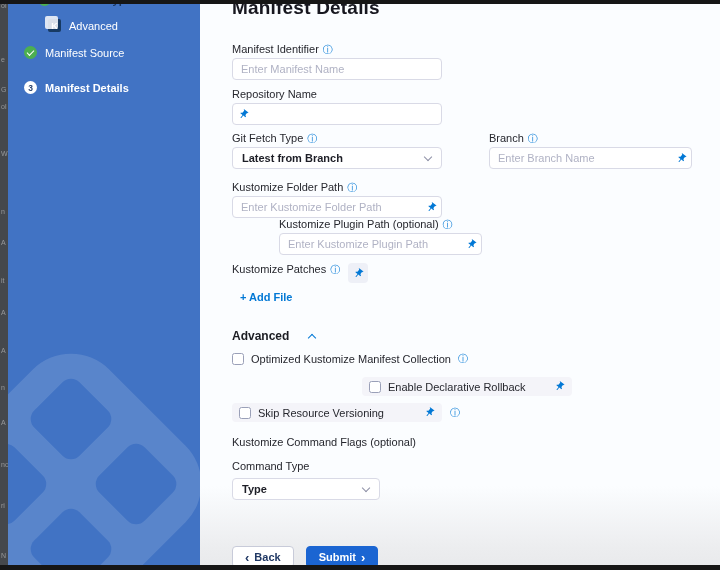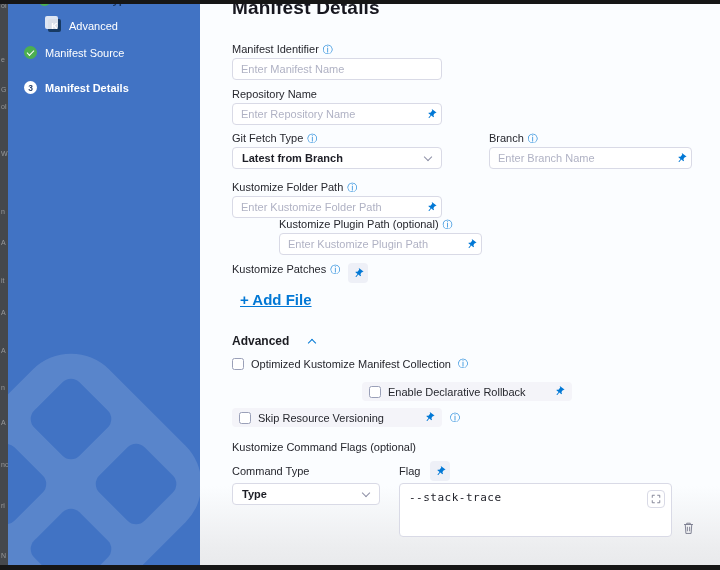--- a/index.html
+++ b/index.html
@@ -65,21 +65,21 @@
 
   .w210 { width:210px; } .w203 { width:203px; } .w148 { width:148px; }
   .frow { display:flex; }
   .col-gap { margin-left:47px; }
 
   .mt24{margin-top:24px;} .mt8{margin-top:8px;} .mt7{margin-top:7px;} .mt12{margin-top:12px;flex-direction:column;}
   .mt10{margin-top:10px;} .mt14{margin-top:14px;} .mt26{margin-top:26px;} .mt46{margin-top:46px;}
 
   .patches-row { display:flex; align-items:flex-start; gap:8px; height:20px; }
   .patches-row .field-label { margin-bottom:0; }
-  .add-file { margin-top:8px; padding-left:8px; font-size:15px; font-weight:700; color:#0278d5; cursor:pointer; width:fit-content;text-decoration:underline; }
+  .add-file { margin-top:8px; padding-left:8px; font-size:11px; font-weight:700; color:#0278d5; cursor:pointer; width:fit-content; }
 
   .advanced-hdr { display:flex; align-items:center; gap:20px; cursor:pointer; width:fit-content; }
   .advanced-hdr .t { font-size:12px; font-weight:700; color:#1b1c22; }
   .chev-up { width:6px; height:6px; border-right:1.5px solid #0278d5; border-bottom:1.5px solid #0278d5;
         transform:rotate(-135deg); margin-top:3px; }
 
   .checkbox { width:12px; height:12px; background:#fff; border:1px solid #9aa0b8; border-radius:2.5px; flex:0 0 12px; cursor:pointer; }
   .cb-row { display:flex; align-items:center; gap:7px; font-size:11px; color:#26272e; }
   .cb-boxed { width:210px; height:19px; background:#f4f4f9; border-radius:4px; padding:0 7px; display:flex;
         align-items:center; gap:7px; font-size:11px; color:#26272e; }
@@ -168,21 +168,20 @@
       <div class="input-group w210">
         <input placeholder="Enter Manifest Name" style="">
       </div>
     </div>
 
     <div class="mt8">
       <div class="field-label">
         <span>Repository Name</span>
       </div>
       <div class="input-group w210">
-        <input placeholder="Enter Repository Name" style="">
         <span class="pin-slot">
             <span class="pin">
               <svg width="11" height="11" viewBox="0 0 24 24">
                 <path d="M16 9V4h1a1 1 0 0 0 0-2H7a1 1 0 0 0 0 2h1v5c0 1.66-1.34 3-3 3v2h5.97v7l1 1 1-1v-7H19v-2c-1.66 0-3-1.34-3-3z"></path>
               </svg>
             </span>
           </span>
       </div>
     </div>
 
@@ -309,49 +308,20 @@
           <div class="field-label">
             <span>Command Type</span>
           </div>
         </div>
         <div class="select w148">
           <span class="val">Type</span>
           <span class="chev"></span>
         </div>
       </div>
 
-      <div style="margin-left:19px;">
-        <div class="flag-label-row">
-          <div class="field-label">
-            <span>Flag</span>
-          </div>
-          <span class="pin-box">
-              <span class="pin">
-                <svg width="11" height="11" viewBox="0 0 24 24">
-                  <path d="M16 9V4h1a1 1 0 0 0 0-2H7a1 1 0 0 0 0 2h1v5c0 1.66-1.34 3-3 3v2h5.97v7l1 1 1-1v-7H19v-2c-1.66 0-3-1.34-3-3z" fill="#0278d5"></path>
-                </svg>
-              </span>
-            </span>
-        </div>
-        <div class="flags-ctl">
-          <div class="textarea-wrap">
-            <textarea spellcheck="false" style="">--stack-trace</textarea>
-            <span class="expand-btn">
-              <svg width="10" height="10" viewBox="0 0 16 16" fill="none" stroke="#75778a" stroke-width="1.4">
-                  <path d="M6 2H2v4M10 2h4v4M2 10v4h4M14 10v4h-4"></path>
-                </svg>
-            </span>
-          </div>
-          <span class="trash-btn">
-            <svg width="13" height="14" viewBox="0 0 16 17" fill="none" stroke="#75778a" stroke-width="1.1">
-                <path d="M2.5 4.2h11M5.8 4.2V2.6h4.4v1.6M4 4.2l.8 11h6.4l.8-11M6.6 7v5.5M9.4 7v5.5"></path>
-              </svg>
-          </span>
-        </div>
-      </div>
     </div>
 
     <div class="btn-row mt46">
       <button class="btn btn-back">
         <span class="ch">‹</span>
         <span>Back</span>
       </button>
       <button class="btn btn-submit">
         <span>Submit</span>
         <span class="ch">›</span>

